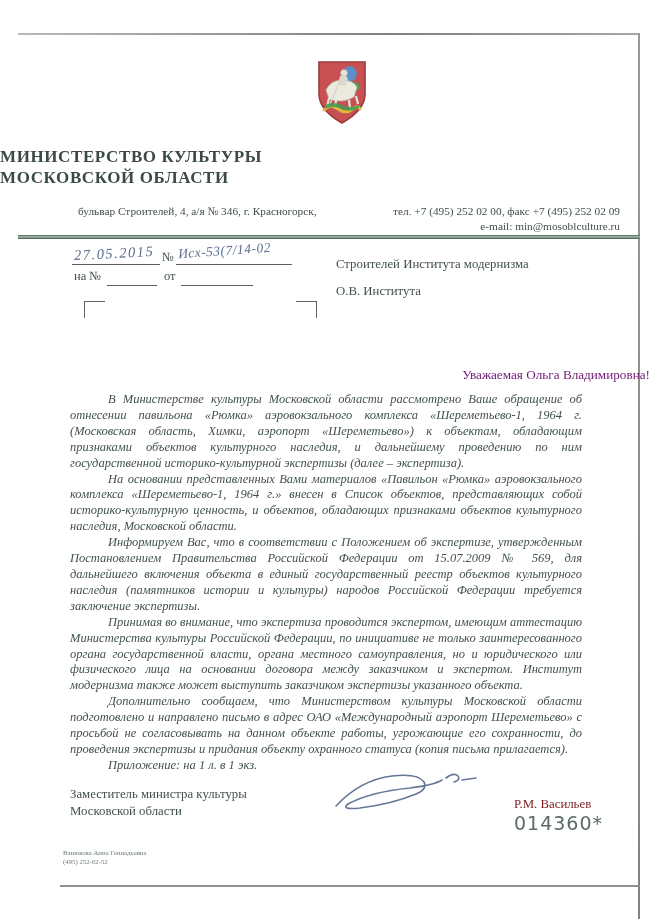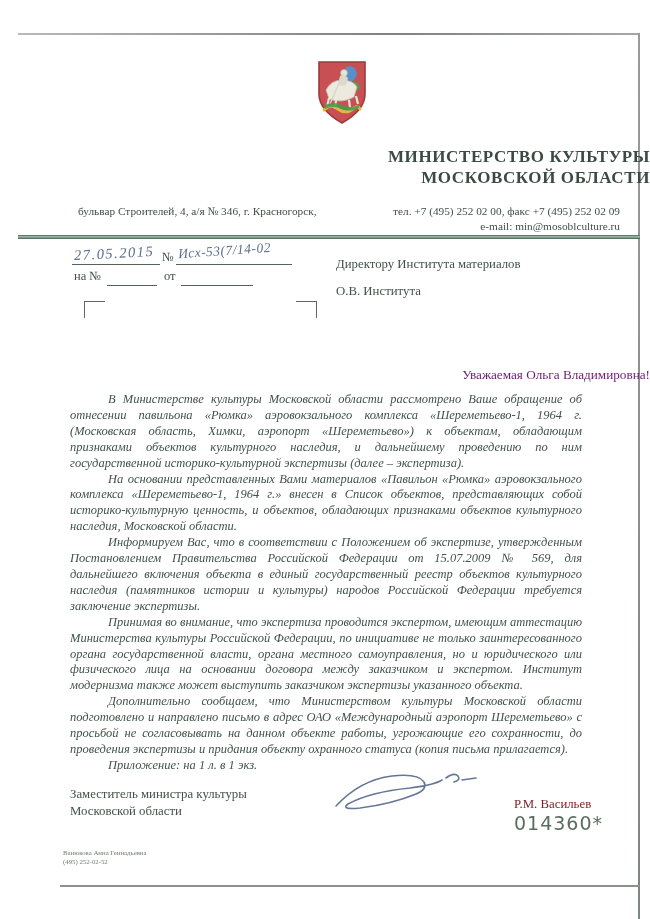--- a/index.html
+++ b/index.html
@@ -11,21 +11,21 @@
   .scan-line-top{position:absolute;left:18px;top:33px;width:622px;height:2px;
     background:linear-gradient(90deg,#b9b9b9,#8f938f 40%,#7d837d 60%,#a7a7a7);}
   .scan-line-right{position:absolute;left:638px;top:33px;width:2px;height:886px;
     background:linear-gradient(#9a9a9a,#7f857f);}
   .scan-line-bottom{position:absolute;left:60px;top:885px;width:580px;height:1.5px;background:#8d918d;}
 
   
   .emblem{position:absolute;left:316px;top:60px;width:52px;height:66px;}
 
   
-  .ministry-title{position:absolute;left:0;top:146px;width:650px;text-align:right;
+  .ministry-title{position:absolute;left:0;top:146px;width:650px;text-align:left;
     font-weight:bold;font-size:17px;line-height:21px;color:#3b4a43;letter-spacing:.6px;}
   .contact-row{position:absolute;left:0;top:204px;width:650px;font-size:11.3px;line-height:15px;color:#414f48;}
   .contact-left{position:absolute;left:78px;top:0;text-align:left;}
   .contact-right{position:absolute;right:30px;top:0;text-align:right;}
   .divider{position:absolute;left:18px;top:235px;width:622px;height:4px;
     background:linear-gradient(#44614f,#aabfb0 45%,#3c5948);}
 
   
   .hand{font-style:italic;color:#5d6f90;font-family:"Liberation Serif",serif;}
   .ref-date{position:absolute;left:74px;top:245px;font-size:14.5px;transform:rotate(-3deg);letter-spacing:1.5px;}
@@ -109,21 +109,21 @@
   <div class="ref-date hand">27.05.2015</div>
   <div class="ref-num-label">№</div>
   <div class="ref-number hand">Исх-53(7/14-02</div>
   <div class="uline ul-date"></div>
   <div class="uline ul-num"></div>
   <div class="ref-line2">на №</div>
   <div class="uline ul-na"></div>
   <div class="ref-ot">от</div>
   <div class="uline ul-ot"></div>
 
-  <div class="addr1">Директору Института материалов</div>
+  <div class="addr1">Строителей Института модернизма</div>
   <div class="addr2">О.В. Института</div>
 
   <div class="corner-left"></div>
   <div class="corner-right"></div>
 
   <div class="salutation">Уважаемая Ольга Владимировна!</div>
 
   <div class="body-text">
     <p>В Министерстве культуры Московской области рассмотрено Ваше обращение об отнесении павильона «Рюмка» аэровокзального комплекса «Шереметьево-1, 1964 г. (Московская область, Химки, аэропорт «Шереметьево») к объектам, обладающим признаками объектов культурного наследия, и дальнейшему проведению по ним государственной историко-культурной экспертизы (далее – экспертиза).</p>
     <p>На основании представленных Вами материалов «Павильон «Рюмка» аэровокзального комплекса «Шереметьево-1, 1964 г.» внесен в Список объектов, представляющих собой историко-культурную ценность, и объектов, обладающих признаками объектов культурного наследия, Московской области.</p>

